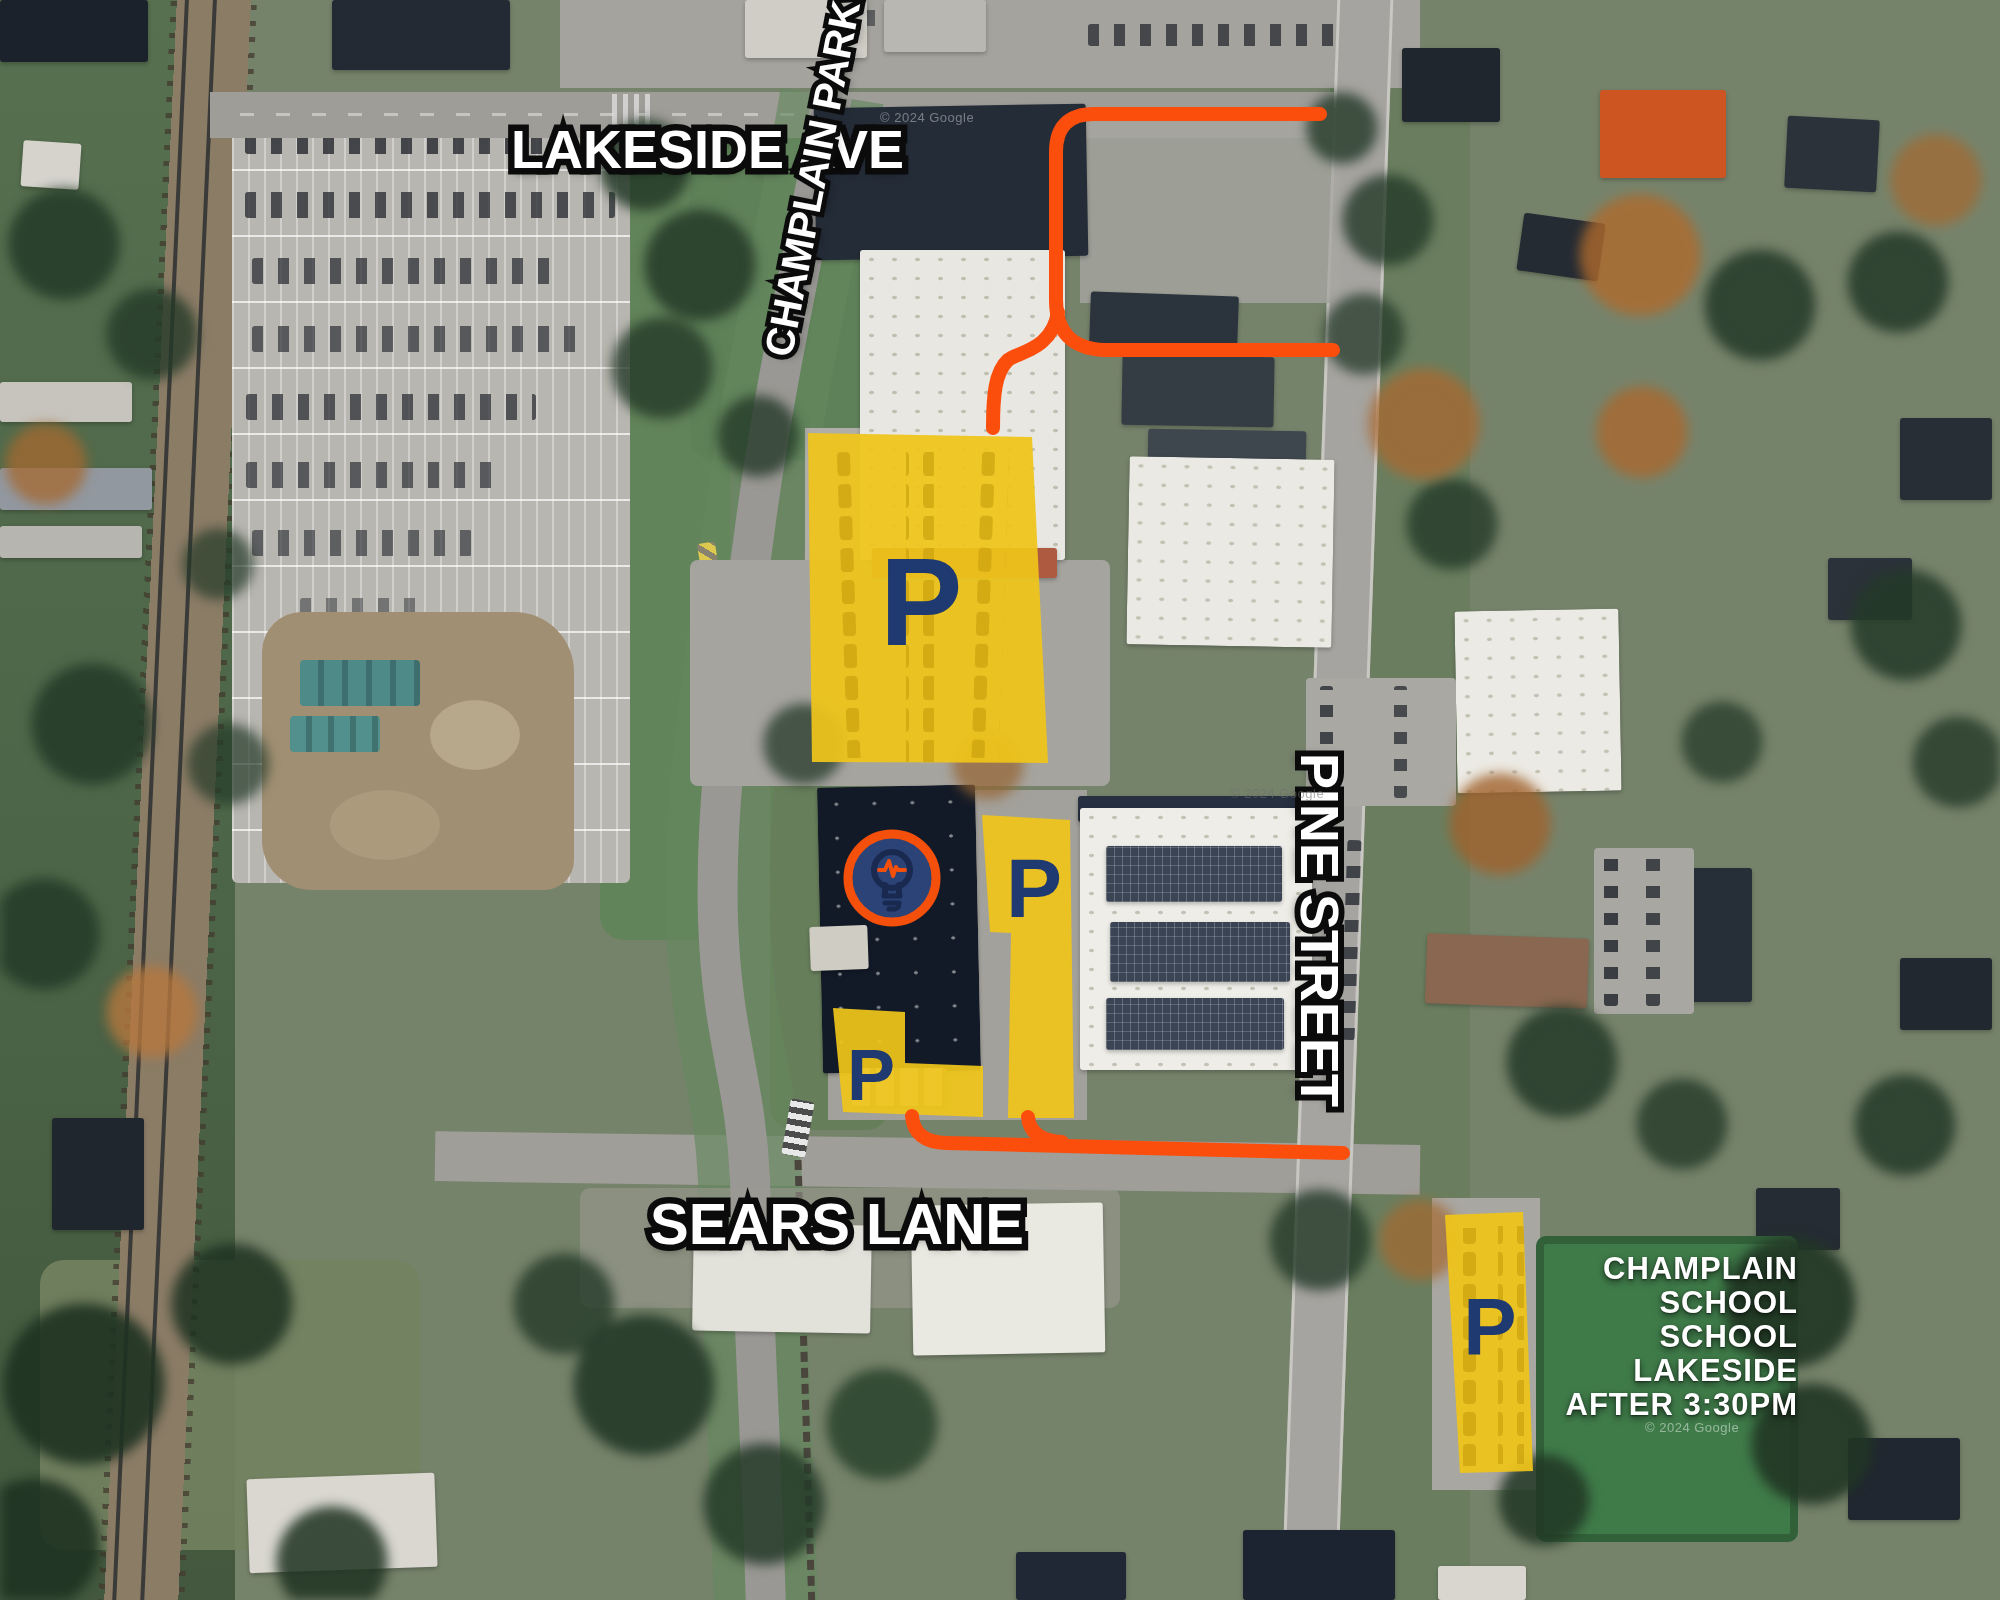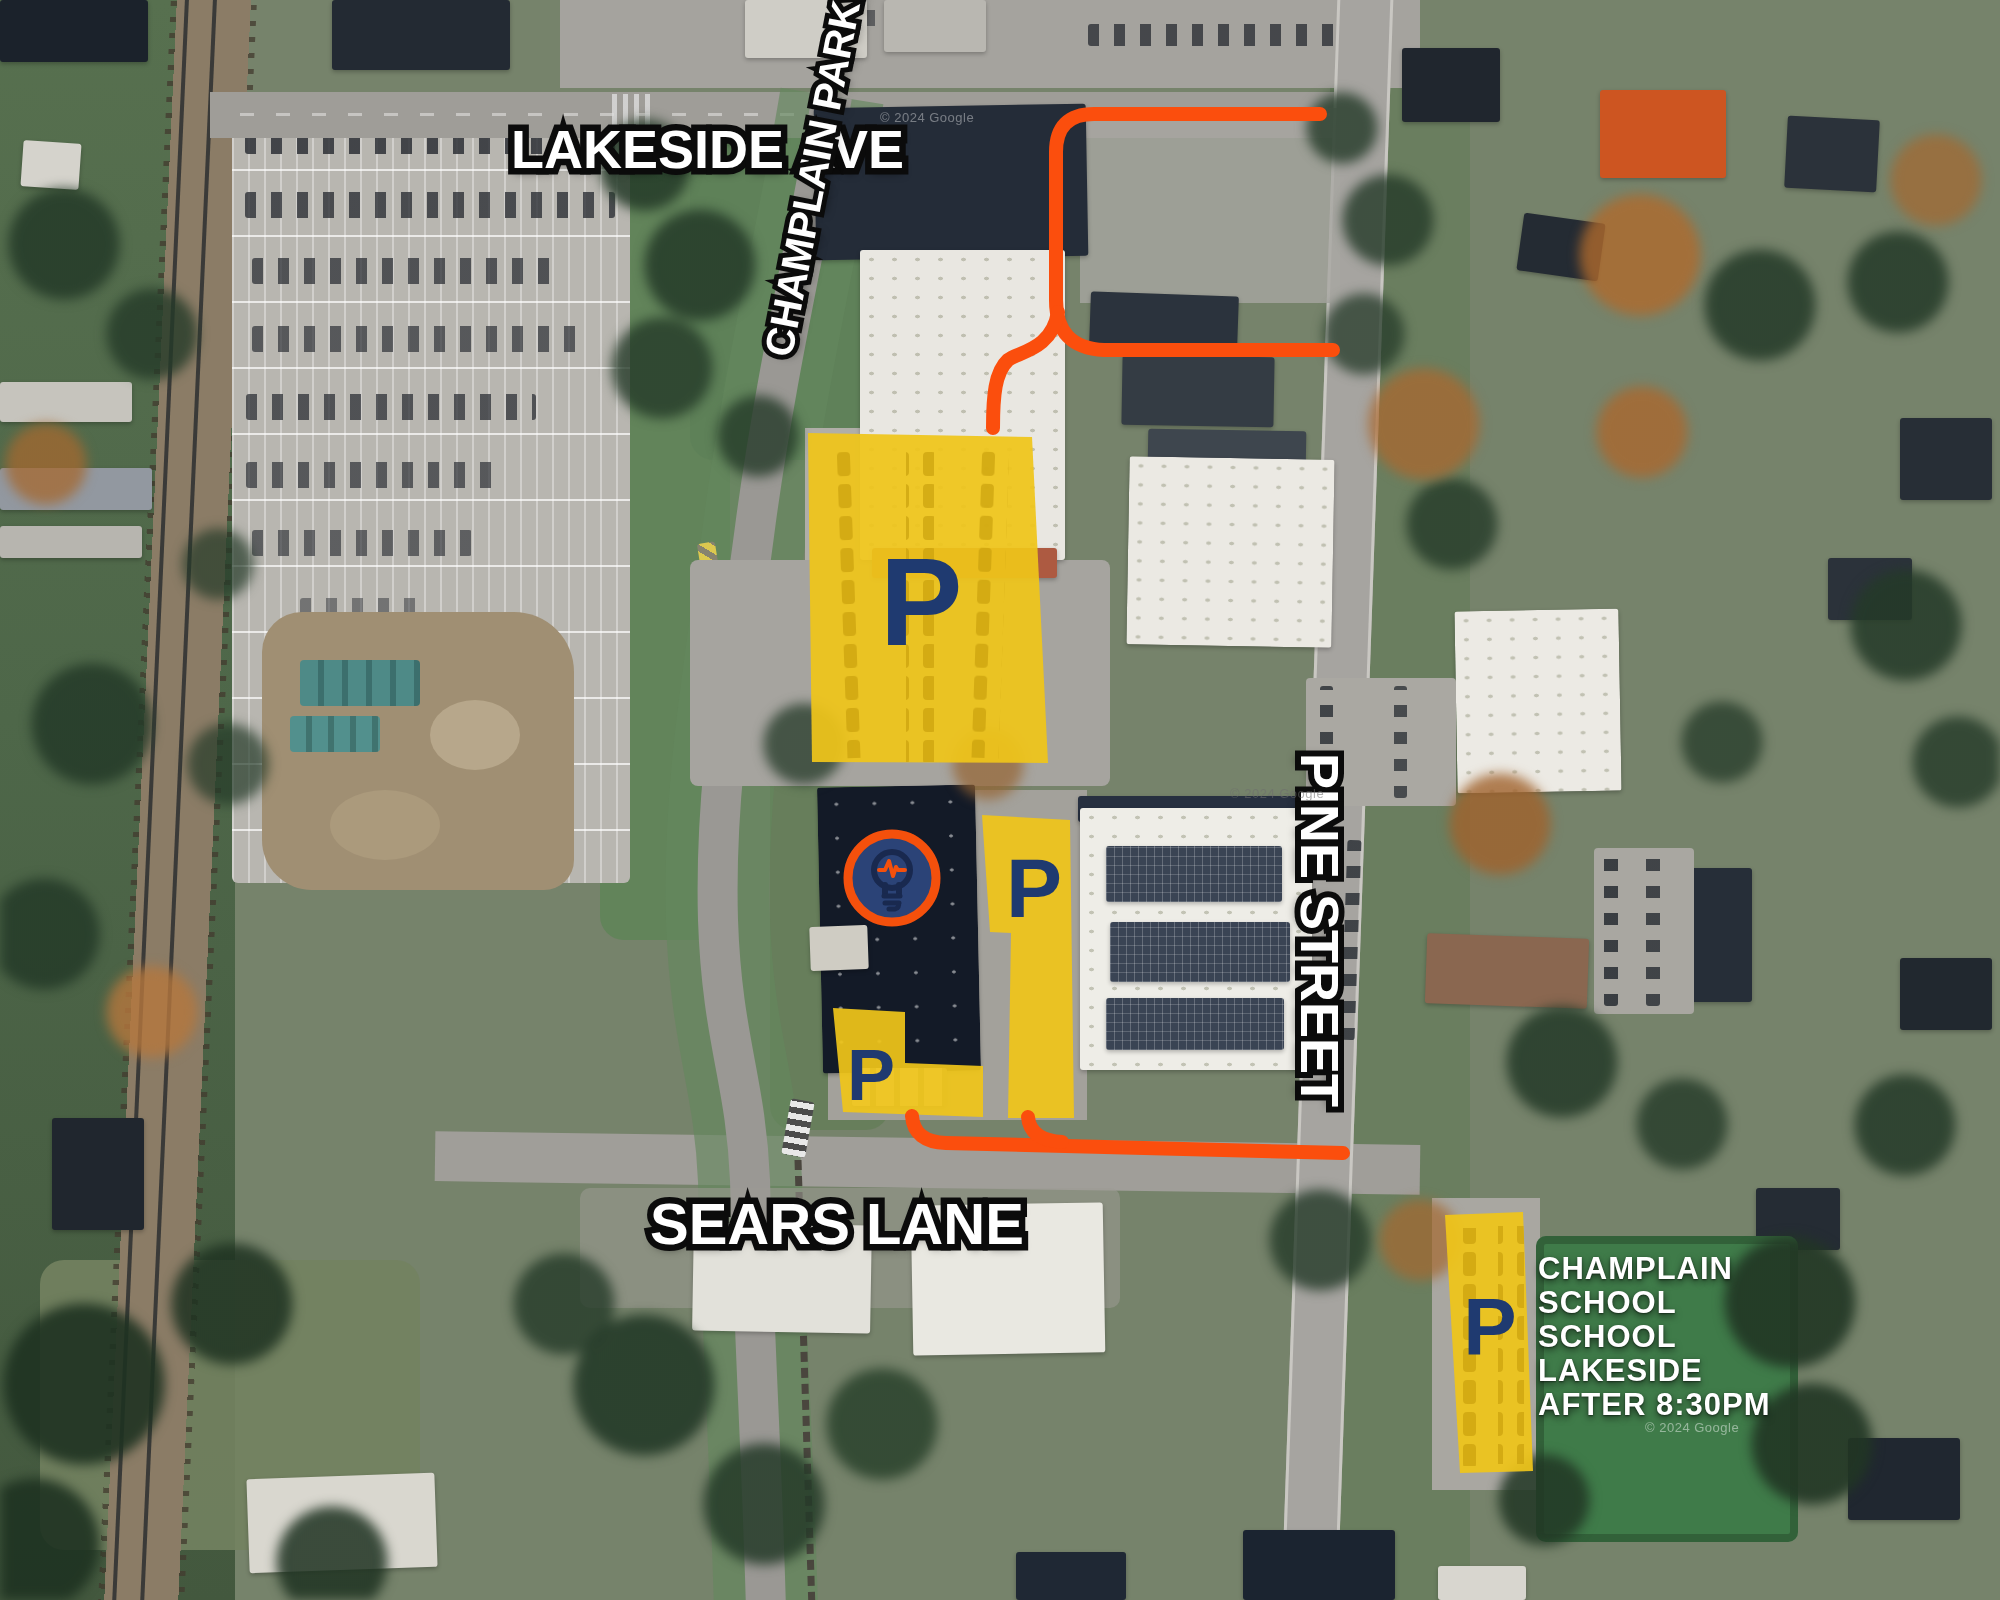--- a/index.html
+++ b/index.html
@@ -17,21 +17,21 @@
   .carcol{background:repeating-linear-gradient(0deg,#262b31 0 12px,rgba(0,0,0,0) 12px 27px);border-radius:3px;}
   .treeset{inset:0;filter:blur(6px);pointer-events:none;}
   .roadline{background:repeating-linear-gradient(90deg,rgba(255,255,255,.75) 0 14px,transparent 14px 36px);height:3px;}
 
   
   .street-label{white-space:nowrap;font-weight:bold;color:#fff;line-height:1;}
   .street-label .stroke{position:absolute;left:0;top:0;-webkit-text-stroke:13px #0b0b0b;
         text-shadow:0 5px 9px rgba(0,0,0,.5);}
   .street-label .fill{position:relative;}
   .pmark{font-weight:bold;color:#1F3A70;transform:translate(-50%,-50%);line-height:1;}
-  .school-note{width:260px;text-align:left;font-weight:bold;color:#fff;
+  .school-note{width:260px;text-align:right;font-weight:bold;color:#fff;
         font-size:31px;line-height:34px;letter-spacing:1px;
         text-shadow:0 3px 7px rgba(0,0,0,.6),0 1px 2px rgba(0,0,0,.5);}
   .wm{font-size:13px;letter-spacing:.5px;white-space:nowrap;}
 </style>
 </head>
 <body>
 
 <div id="stage">
 
   <div style="left:0;top:0;width:235px;height:1600px;background:linear-gradient(180deg,#57704f,#4e6749 45%,#43583e);"></div>
@@ -259,20 +259,20 @@
   <div class="street-label" style="left:650px;top:1195px;font-size:58px;transform:translate(-50%,-50%);">
     <span class="stroke">SEARS LANE</span>
     <span class="fill">SEARS LANE</span>
   </div>
 
   <div class="school-note" style="left:1538px;top:1252px;">
     <div style="position:relative;">CHAMPLAIN</div>
     <div style="position:relative;">SCHOOL</div>
     <div style="position:relative;">SCHOOL</div>
     <div style="position:relative;">LAKESIDE</div>
-    <div style="position:relative;">AFTER 8:30PM</div>
+    <div style="position:relative;">AFTER 3:30PM</div>
   </div>
 
   <div class="wm" style="left:880px;top:110px;color:rgba(255,255,255,.38);">© 2024 Google</div>
   <div class="wm" style="left:1230px;top:786px;color:rgba(110,110,110,.55);">© 2024 Google</div>
   <div class="wm" style="left:1645px;top:1420px;color:rgba(255,255,255,.45);">© 2024 Google</div>
 
 </div>
 
 </body></html>

